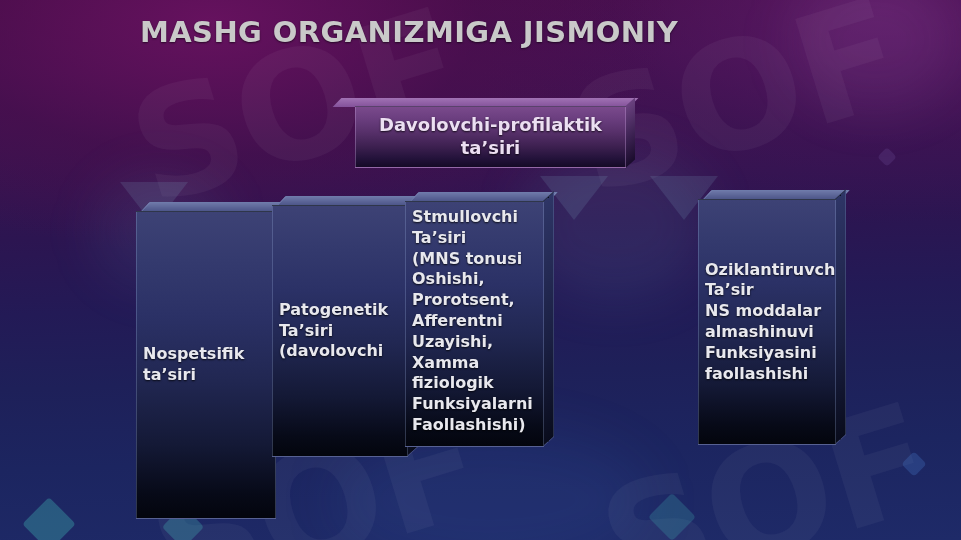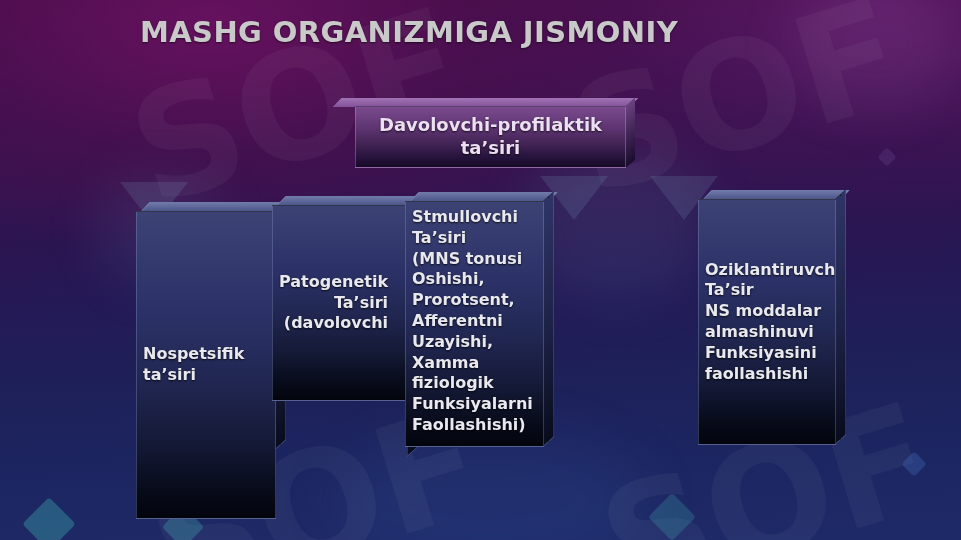--- a/index.html
+++ b/index.html
@@ -240,21 +240,21 @@
 
   <div class="box3d blue" style="left:136px; top:211px; width:140px; height:308px;">
     <div class="top" style="left:9px; top:-9px; width:140px; height:10px; transform: skewX(-43deg);"></div>
     <div class="side" style="right:-10px; top:-5px; width:11px; height:239px; transform: skewY(-42deg);"></div>
     <div class="face">
       <div class="box-text">Nospetsifik
 ta’siri</div>
     </div>
   </div>
 
-  <div class="box3d blue" style="left:272px; top:205px; width:136px; height:196px;text-align:right;">
+  <div class="box3d blue" style="left:272px; top:205px; width:136px; height:252px;">
     <div class="top" style="left:9px; top:-9px; width:136px; height:10px; transform: skewX(-43deg);"></div>
     <div class="side" style="right:-10px; top:-5px; width:11px; height:252px; transform: skewY(-42deg);"></div>
     <div class="face">
       <div class="box-text">Patogenetik
 Ta’siri
 (davolovchi</div>
     </div>
   </div>
 
   <div class="box3d blue" style="left:405px; top:201px; width:139px; height:246px;">

